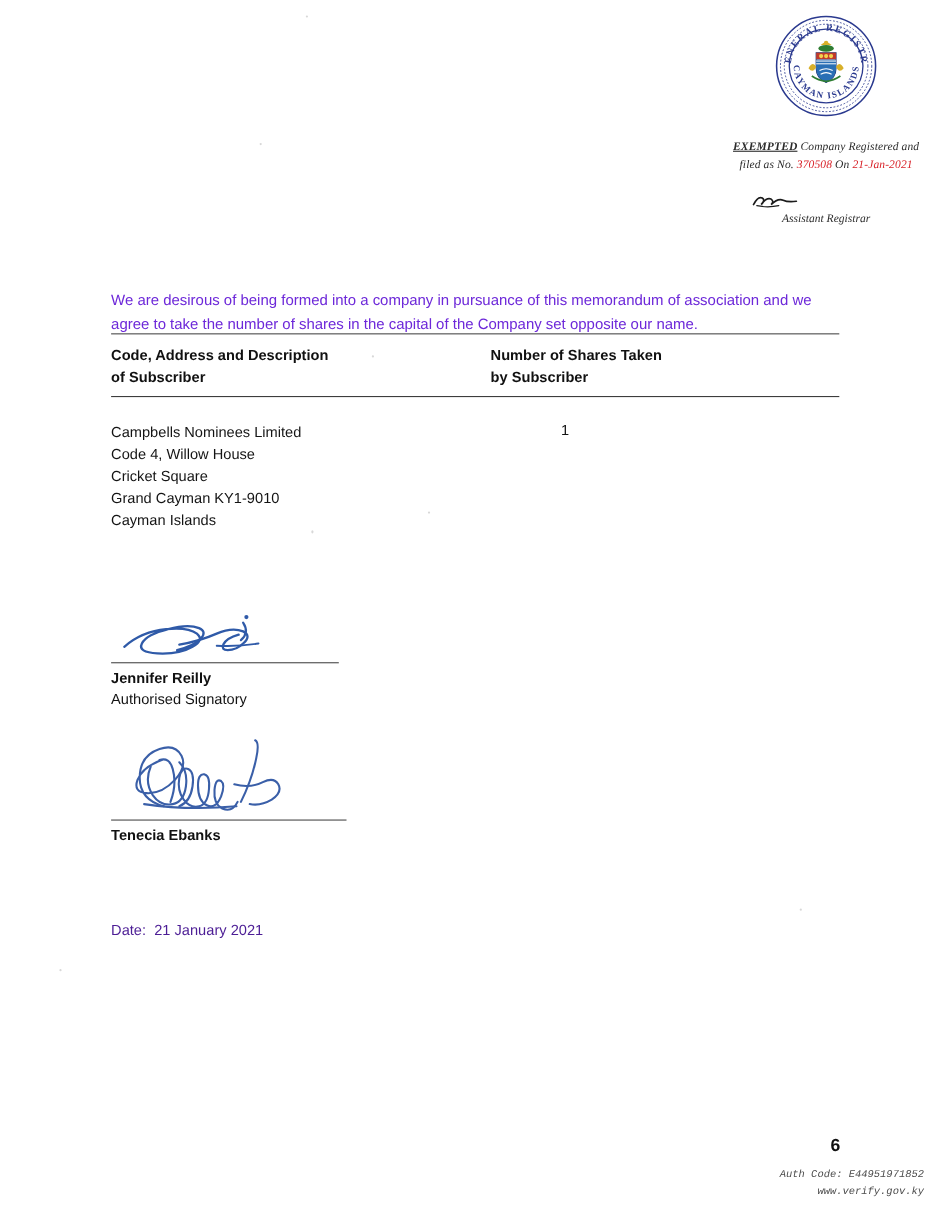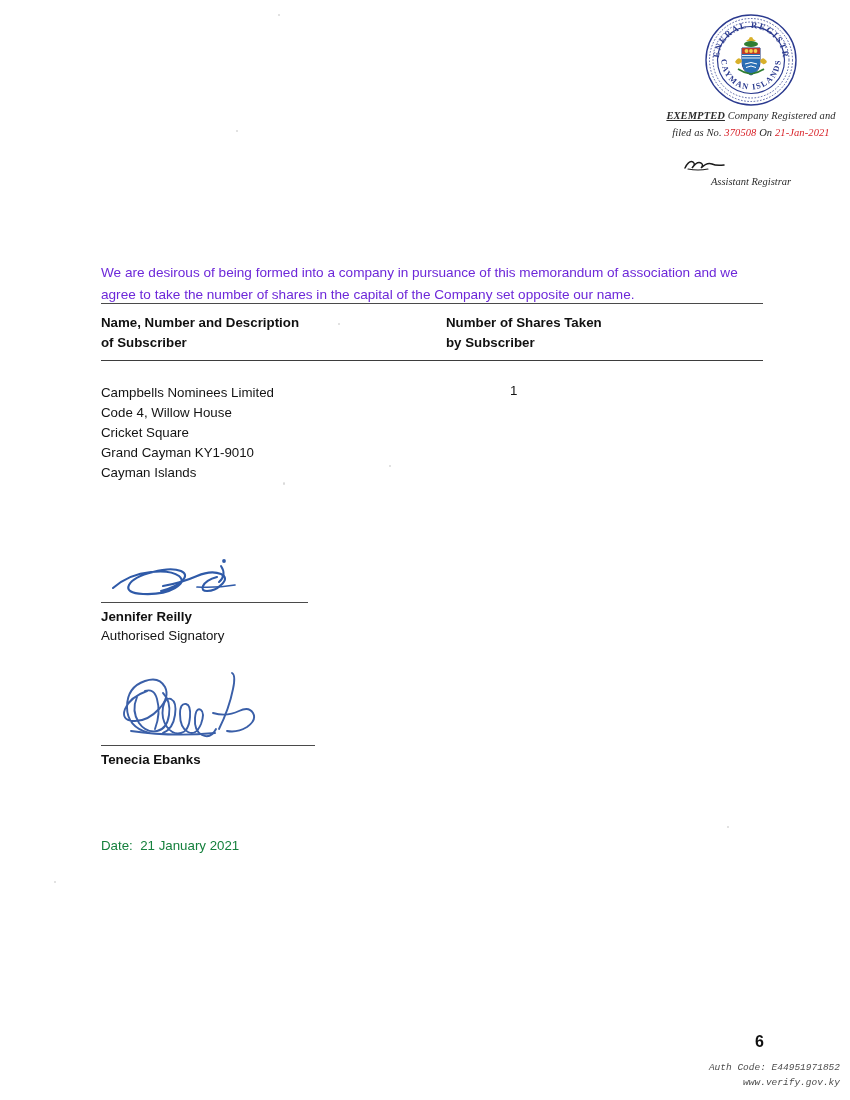--- a/index.html
+++ b/index.html
@@ -37,21 +37,21 @@
 
   .stamp-line {
     font-family: "Liberation Serif", serif;
     font-style: italic;
     font-size: 10.5px;
     color: #2b2b2b;
     line-height: 1.55;
     letter-spacing: 0.1px;
     white-space: nowrap;
   }
-  .stamp-line-1 { }
+  .stamp-line-1 { margin-top: 18px; }
   .stamp-line-2 { margin-top: 1px; }
   .stamp-exempted {
     font-weight: bold;
     font-style: italic;
     text-decoration: underline;
   }
   .stamp-red { color: #d81f26; }
 
   #registrar-mark {
     margin-top: 12px;
@@ -150,21 +150,21 @@
     color: #141414;
     line-height: 1.45;
   }
 
   
   #date-line {
     position: absolute;
     left: 101px;
     top: 838px;
     font-size: 13.3px;
-    color: #15803d;
+    color: #4c1d95;
   }
 
   
   #page-number {
     position: absolute;
     right: 86px;
     top: 1033px;
     font-size: 16px;
     font-weight: bold;
     color: #111111;
@@ -260,21 +260,21 @@
     <div id="registrar-title">Assistant Registrar</div>
   </div>
 
   <p id="intro">We are desirous of being formed into a company in pursuance of this memorandum of association and we agree to take the number of shares in the capital of the Company set opposite our name.</p>
 
   <div id="table">
     <div class="rule"></div>
 
     <div id="thead">
       <div class="col-a">
-        <div class="th">Name, Number and Description</div>
+        <div class="th">Code, Address and Description</div>
         <div class="th">of Subscriber</div>
       </div>
       <div class="col-b">
         <div class="th">Number of Shares Taken</div>
         <div class="th">by Subscriber</div>
       </div>
     </div>
 
     <div class="rule rule-bottom"></div>
 

